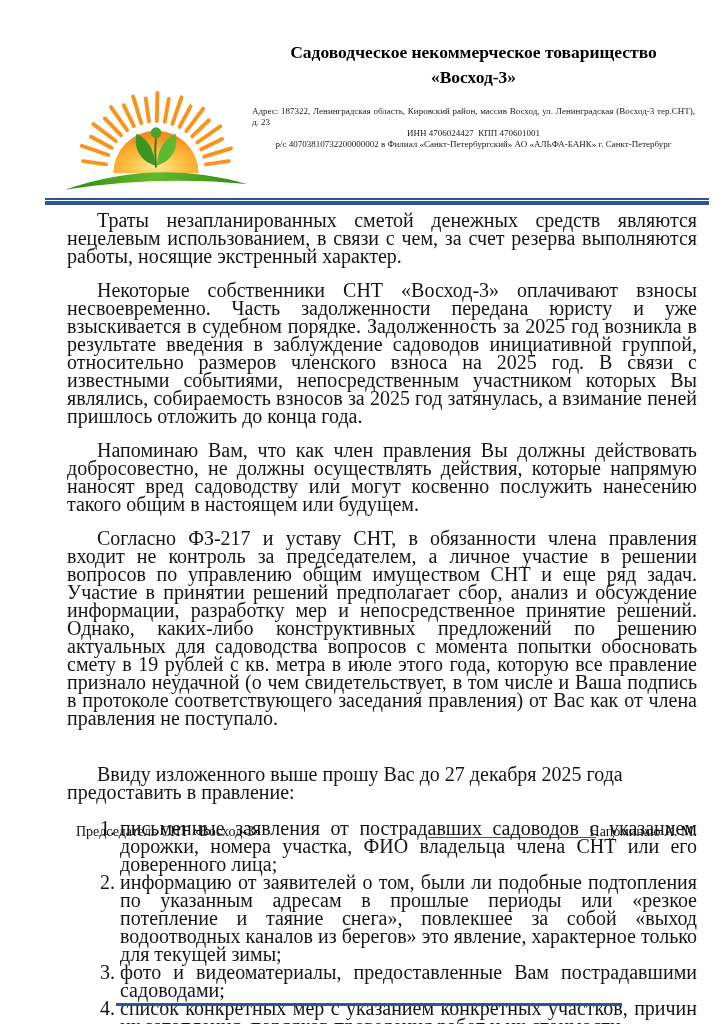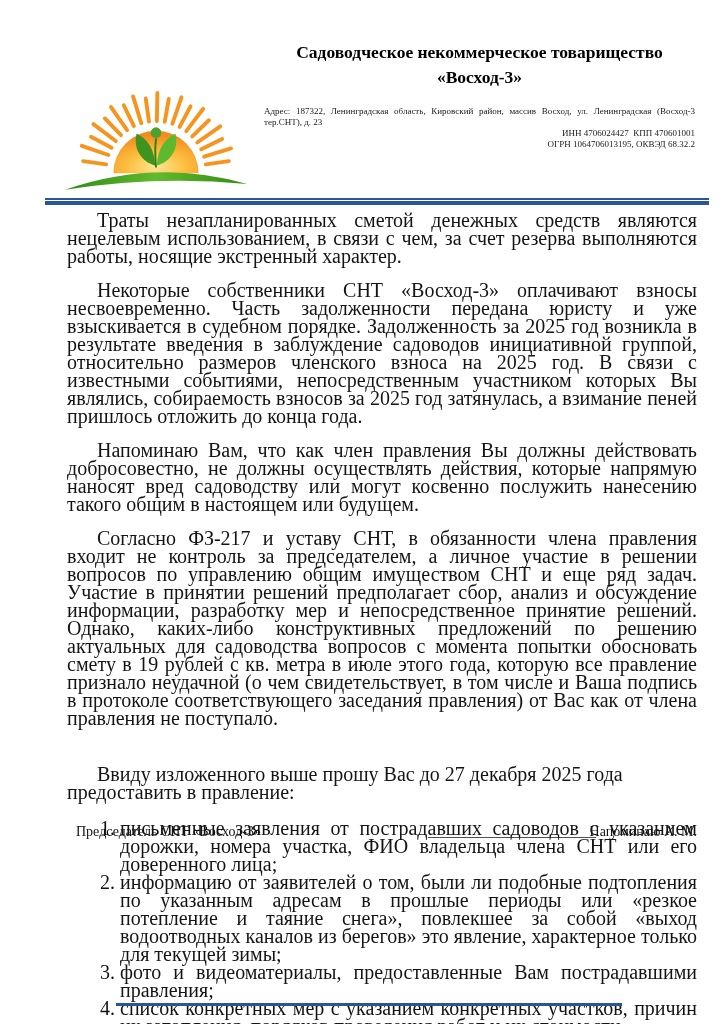--- a/index.html
+++ b/index.html
@@ -9,34 +9,34 @@
   html,body{margin:0;padding:0;background:#ffffff;}
   .page{
     position:relative;
     width:724px;height:1024px;
     background:#ffffff;
     font-family:"Liberation Serif","DejaVu Serif",serif;
     color:var(--text);
     overflow:hidden;
   }
   
-  .header{position:relative;height:158px;padding-left:12px;}
+  .header{position:relative;height:158px;}
   .logo{position:absolute;left:64px;top:36px;width:184px;height:122px;}
   .header-right{margin-left:252px;margin-right:29px;}
   .org-title{
     margin-top:40px;
     text-align:center;font-weight:bold;
     font-size:17.5px;line-height:25px;color:#000;
   }
   .org-details{
     margin-top:16px;
     font-size:9px;line-height:10.9px;
     text-align:justify;color:#1a1a1a;
   }
-  .org-details div{text-align:right;}
+  .org-details div{text-align:center;}
   .org-details .addr{text-align:justify;}
   .sep{margin:0 15px 0 45px;}
   .sep .thin{height:2px;background:var(--accent_blue);}
   .sep .gap{height:1px;background:#ffffff;}
   .sep .thick{height:4px;background:var(--accent_blue);}
   
   .content{margin:0 27px 0 67px;font-size:20px;line-height:18px;}
   .para{
     margin:16px 0 0 0;
     text-indent:30px;
@@ -122,42 +122,42 @@
     </svg>
 
     <div class="header-right">
       <div class="org-title">
         <div>Садоводческое некоммерческое товарищество</div>
         <div>«Восход-3»</div>
       </div>
       <div class="org-details">
         <div class="addr">Адрес: 187322, Ленинградская область, Кировский район, массив Восход, ул. Ленинградская (Восход-3 тер.СНТ), д. 23</div>
         <div>ИНН 4706024427&nbsp;&nbsp;КПП 470601001</div>
-        <div>ОГРН 1064706013195, ОКВЭД 68.32.2</div>
+        <div>р/с 40703810732200000002 в Филиал «Санкт-Петербургский» АО «АЛЬФА-БАНК» г. Санкт-Петербург</div>
       </div>
     </div>
   </div>
 
   <div class="sep">
     <div class="thin"></div>
       <div class="gap"></div>
       <div class="thick"></div>
   </div>
 
   <div class="content">
     <p class="para first">Траты незапланированных сметой денежных средств являются нецелевым использованием, в связи с чем, за счет резерва выполняются работы, носящие экстренный характер.</p>
     <p class="para">Некоторые собственники СНТ «Восход-3» оплачивают взносы несвоевременно. Часть задолженности передана юристу и уже взыскивается в судебном порядке. Задолженность за 2025 год возникла в результате введения в заблуждение садоводов инициативной группой, относительно размеров членского взноса на 2025 год. В связи с известными событиями, непосредственным участником которых Вы являлись, собираемость взносов за 2025 год затянулась, а взимание пеней пришлось отложить до конца года.</p>
     <p class="para">Напоминаю Вам, что как член правления Вы должны действовать добросовестно, не должны осуществлять действия, которые напрямую наносят вред садоводству или могут косвенно послужить нанесению такого общим в настоящем или будущем.</p>
     <p class="para">Согласно ФЗ-217 и уставу СНТ, в обязанности члена правления входит не контроль за председателем, а личное участие в решении вопросов по управлению общим имуществом СНТ и еще ряд задач. Участие в принятии решений предполагает сбор, анализ и обсуждение информации, разработку мер и непосредственное принятие решений. Однако, каких-либо конструктивных предложений по решению актуальных для садоводства вопросов с момента попытки обосновать смету в 19 рублей с кв. метра в июле этого года, которую все правление признало неудачной (о чем свидетельствует, в том числе и Ваша подпись в протоколе соответствующего заседания правления) от Вас как от члена правления не поступало.</p>
     <p class="para request">Ввиду изложенного выше прошу Вас до 27 декабря 2025 года предоставить в правление:</p>
 
     <ol class="req-list">
       <li>письменные заявления от пострадавших садоводов с указанием дорожки, номера участка, ФИО владельца члена СНТ или его доверенного лица;</li>
       <li>информацию от заявителей о том, были ли подобные подтопления по указанным адресам в прошлые периоды или «резкое потепление и таяние снега», повлекшее за собой «выход водоотводных каналов из берегов» это явление, характерное только для текущей зимы;</li>
-      <li>фото и видеоматериалы, предоставленные Вам пострадавшими правления;</li>
+      <li>фото и видеоматериалы, предоставленные Вам пострадавшими садоводами;</li>
       <li>список конкретных мер с указанием конкретных участков, причин их затопления, порядков проведения работ и их стоимости.</li>
     </ol>
   </div>
 
   <div class="signature-row">
     <span class="pos">Председатель СНТ «Восход-3»</span>
     <span class="line">________________________</span>
     <span class="name">Напоминаю А. М.</span>
   </div>
 

